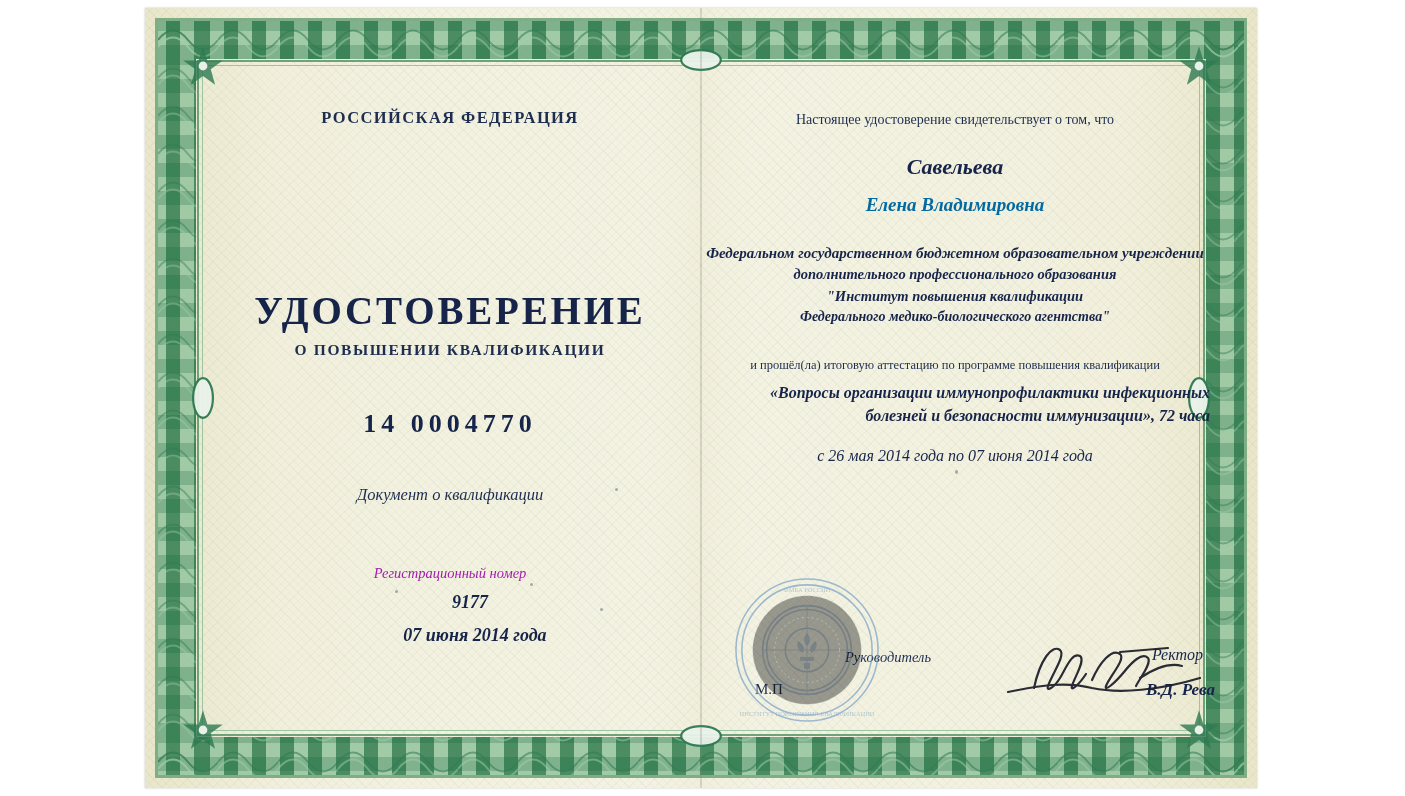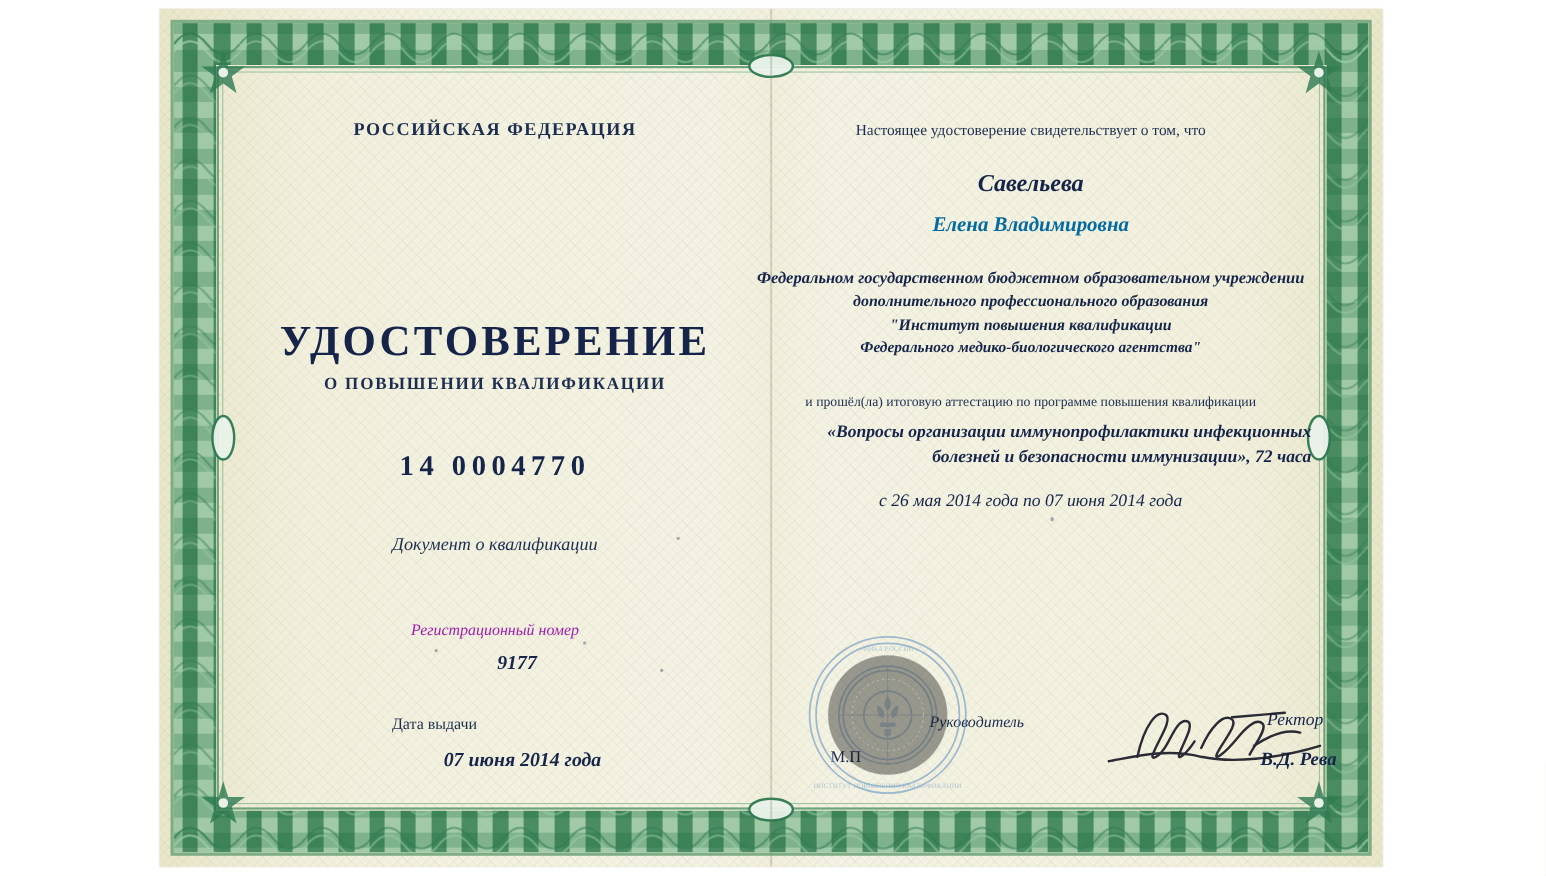--- a/index.html
+++ b/index.html
@@ -139,21 +139,21 @@
     position: absolute;
     left: 60px;
     top: 60px;
     width: 490px;
     height: 660px;
     text-align: center;
     color: #1b2a4a;
   }
   .right-pane {
     position: absolute;
-    right: 65px;
+    right: 47px;
     top: 60px;
     width: 510px;
     height: 660px;
     color: #1b2a4a;
   }
 
   
   .country {
     margin-top: 40px;
     font-size: 16.5px;
@@ -431,21 +431,20 @@
     <div class="content">
 
       <div class="left-pane">
         <div class="country">РОССИЙСКАЯ ФЕДЕРАЦИЯ</div>
         <div class="title-main">УДОСТОВЕРЕНИЕ</div>
         <div class="title-sub">О ПОВЫШЕНИИ КВАЛИФИКАЦИИ</div>
         <div class="serial">14  0004770</div>
         <div class="doc-kind">Документ о квалификации</div>
         <div class="reg-label">Регистрационный номер</div>
         <div class="reg-value">9177</div>
-        <div class="date-label">Дата выдачи</div>
         <div class="date-value">07 июня  2014 года</div>
       </div>
 
       <div class="right-pane">
         <div class="attest-line">Настоящее удостоверение свидетельствует о том, что</div>
         <div class="surname">Савельева</div>
         <div class="givenname">Елена Владимировна</div>
 
 
         <div class="org">

